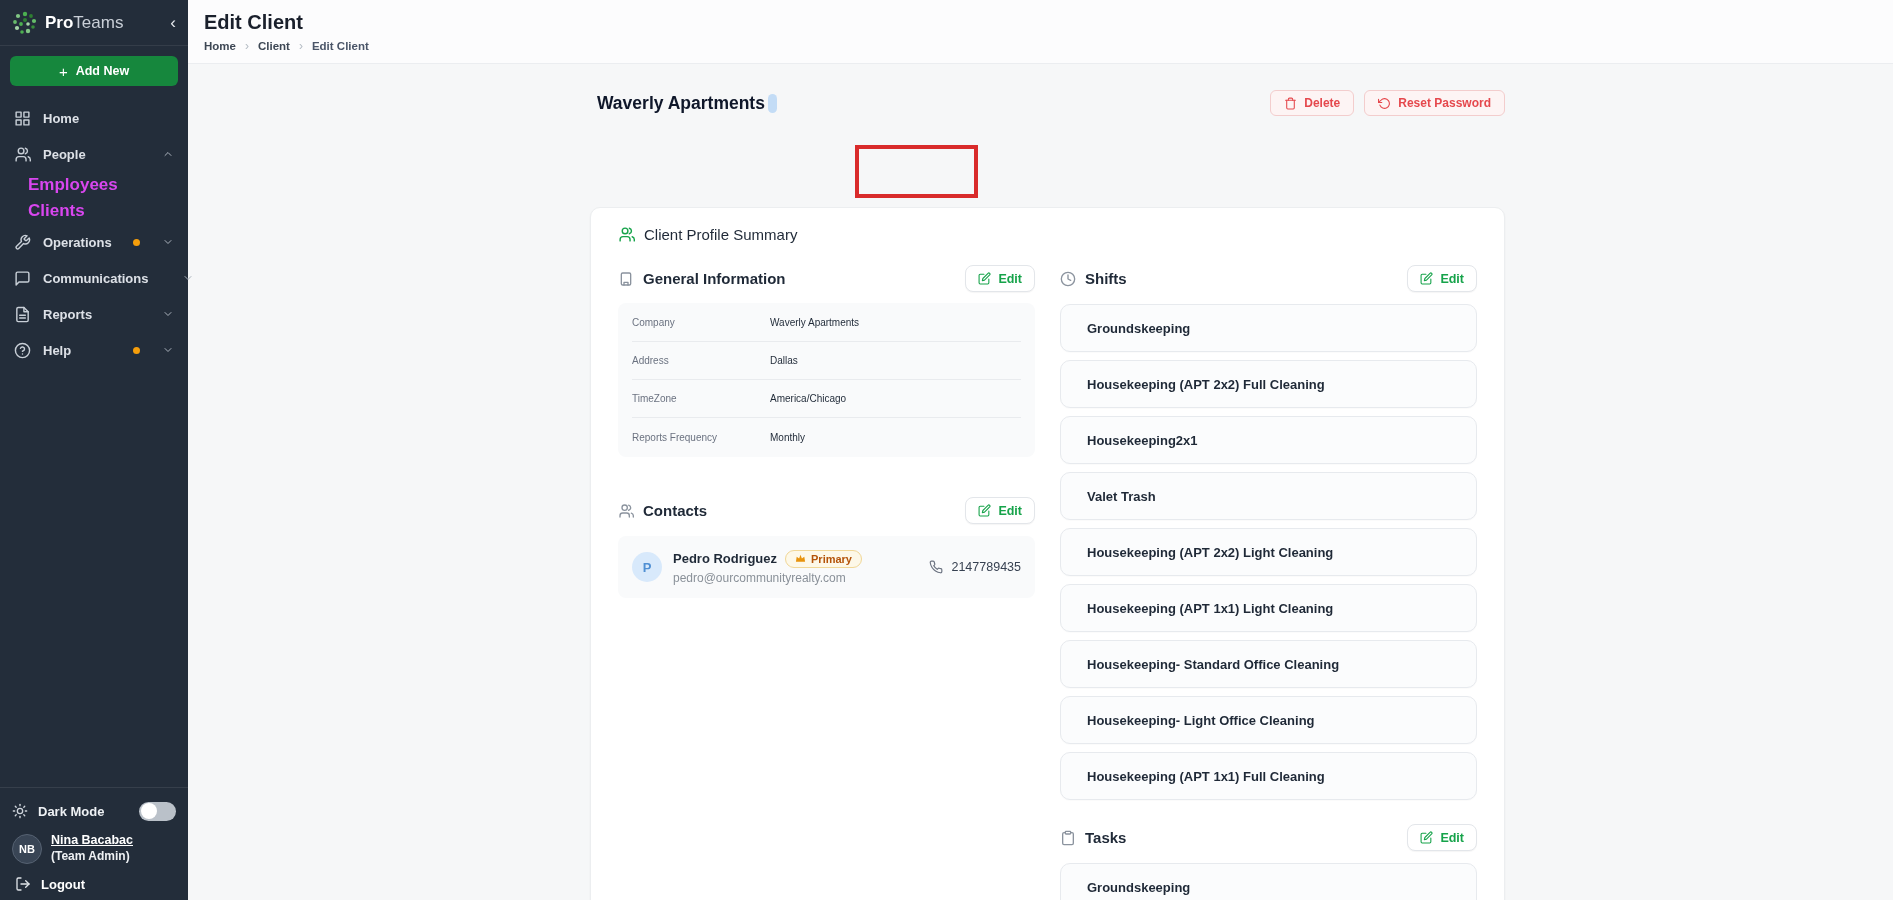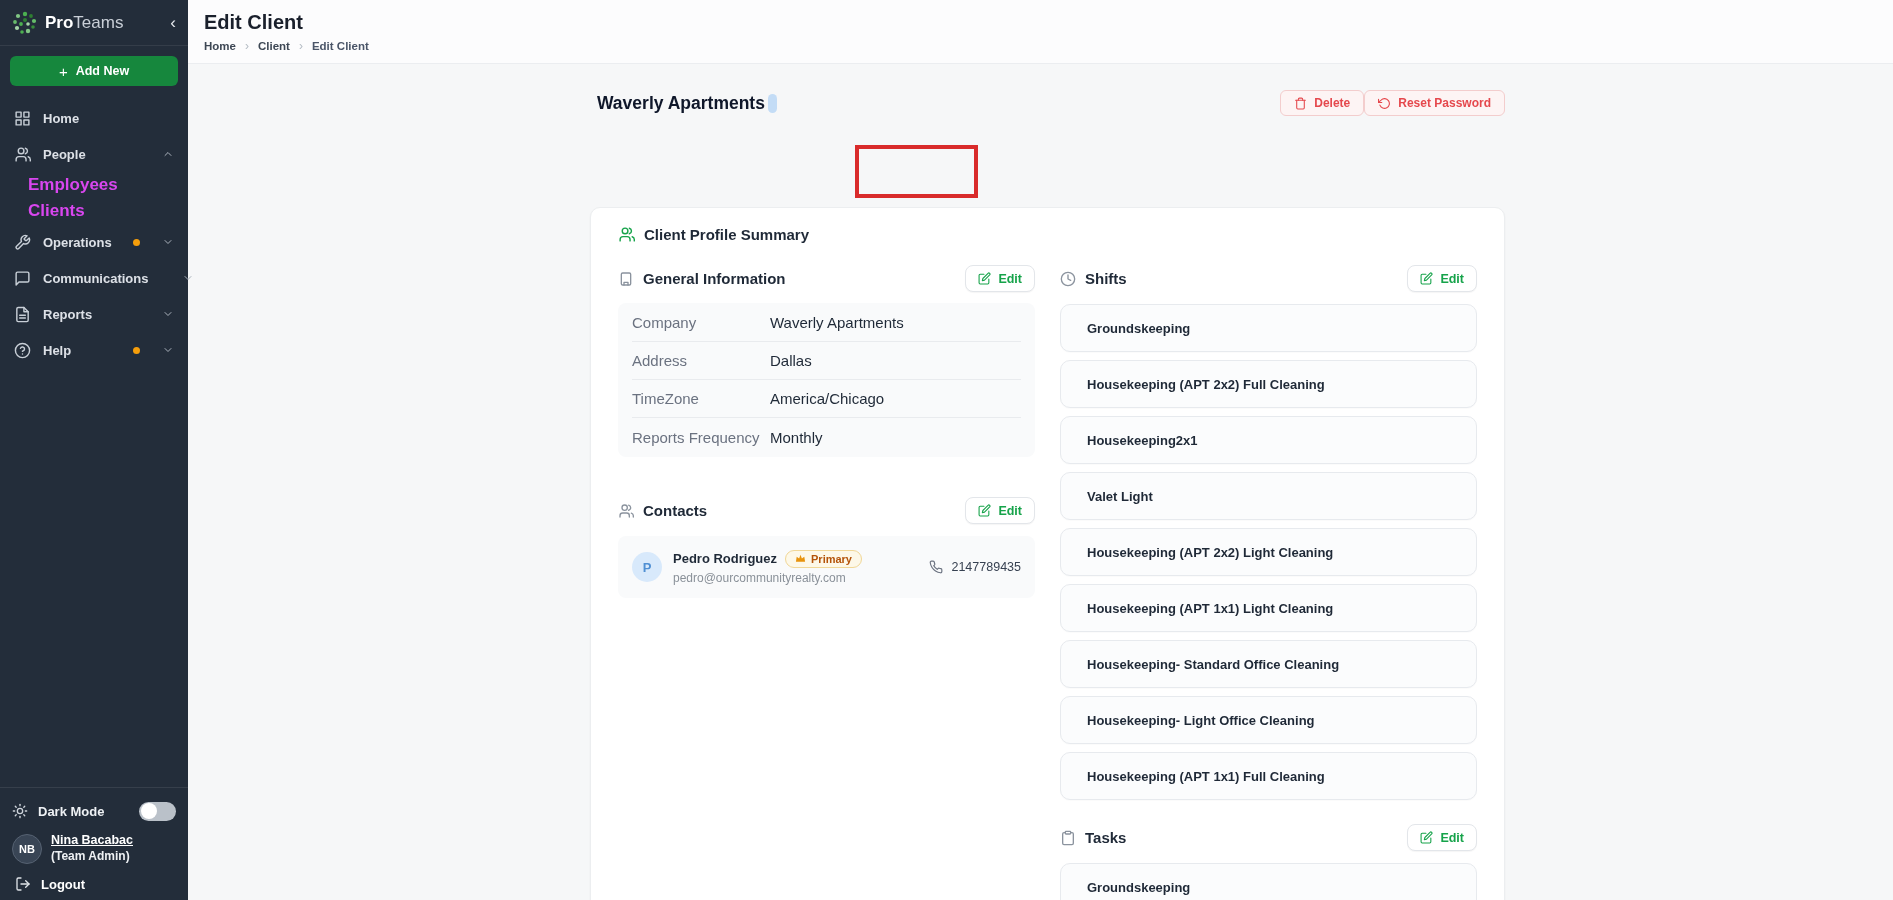--- a/index.html
+++ b/index.html
@@ -62,55 +62,55 @@
   .crumb { color:#3d4754; font-weight:600; cursor:pointer; }
   .crumb.current { color:#4a5568; }
   .crumb-sep { color:#b4bcc4; font-size:12px; }
 
   .content { position:absolute; top:64px; left:0; right:0; bottom:0; overflow:hidden; }
   .content-inner { position:relative; width:915px; margin-left:402px; height:100%; }
 
   .page-head { position:absolute; top:26px; left:7px; right:0; display:flex; align-items:center; }
   .client-name { font-size:17.5px; font-weight:700; color:#0f172a; }
   .cursor-pill { width:9px; height:19px; border-radius:5px; background:#c3dcf6; margin-left:3px; }
-  .head-actions { margin-left:auto; display:flex; }
+  .head-actions { margin-left:auto; display:flex; gap:10px; }
   .danger-btn { height:26px; padding:0 13px; background:#fdf4f4; border:1px solid #f3cdcd;
                 border-radius:6px; color:#e5484d; font-size:12px; font-weight:600; display:flex;
                 align-items:center; gap:7px; cursor:pointer; font-family:inherit; }
   .danger-btn .b-ic { width:13px; height:13px; }
 
   .tab-row { position:absolute; top:101px; left:0; right:0; height:29px;
              border-bottom:1px solid #e7e9ec; display:flex; gap:18px; padding-left:7px; }
   .tab { font-size:12px; color:#4a5568; cursor:pointer; white-space:nowrap; padding-top:5px;
          height:29px; }
   .tab.active { color:#374151; border-bottom:2px solid #2fae71; }
   .annotation-box { position:absolute; left:265px; top:81px; width:123px; height:53px;
                     border:4px solid #d92b2b; z-index:5; pointer-events:none; }
 
   .card { position:absolute; top:143px; left:0; width:915px; height:854px; background:#fff;
           border:1px solid #eceef0; border-radius:10px; box-shadow:0 1px 2px rgba(16,24,40,.05);
           padding:18px 27px; }
   .card-title-row { display:flex; align-items:center; gap:9px; }
   .card-title-row .sec-ic { width:17px; height:17px; color:#16a34a; }
-  .card-title { font-size:15px; font-weight:700; color:#1f2937; }
+  .card-title { font-size:15px; font-weight:400; color:#1f2937; }
   .columns { display:flex; gap:25px; margin-top:22px; }
   .col { flex:1; min-width:0; }
 
   .section-head { display:flex; align-items:center; gap:9px; height:27px; }
   .sec-ic { width:16px; height:16px; color:#8b939e; flex:none; }
   .section-title { font-size:15px; font-weight:700; color:#1f2937; }
   .edit-btn { margin-left:auto; height:27px; padding:0 12px; background:#fff;
               border:1px solid #e3e6ea; border-radius:8px; color:#16a34a; font-size:12.5px;
               font-weight:600; display:flex; align-items:center; gap:7px; cursor:pointer;
               box-shadow:0 1px 1px rgba(0,0,0,.04); font-family:inherit; }
   .edit-btn .b-ic { width:13px; height:13px; }
 
   .info-table { margin-top:11px; background:#f9fafb; border-radius:8px; padding:1px 14px; }
   .info-row { display:flex; align-items:center; height:38px; border-bottom:1px solid #e9ebee;
-              font-size:15px; }
+              font-size:10px; }
   .info-row:last-child { border-bottom:none; }
   .info-label { width:138px; color:#6b7280; flex:none; }
   .info-value { color:#1f2937; }
 
   .contacts-section { margin-top:40px; }
   .contact-card { margin-top:12px; background:#f9fafb; border-radius:8px; height:62px;
                   display:flex; align-items:center; padding:0 14px; }
   .c-avatar { width:30px; height:30px; border-radius:50%; background:#d8e9fb; color:#4f8fd3;
               font-size:13px; font-weight:600; display:flex; align-items:center;
               justify-content:center; flex:none; }
@@ -404,21 +404,21 @@
                     <path d="M11 4H4a2 2 0 0 0-2 2v14a2 2 0 0 0 2 2h14a2 2 0 0 0 2-2v-7"></path>
                     <path d="M18.5 2.5a2.121 2.121 0 0 1 3 3L12 15l-4 1 1-4 9.5-9.5z"></path>
                   </svg>
                 <span>Edit</span>
               </button>
             </div>
             <div class="pill-list">
               <div class="pill-item">Groundskeeping</div>
               <div class="pill-item">Housekeeping (APT 2x2) Full Cleaning</div>
               <div class="pill-item">Housekeeping2x1</div>
-              <div class="pill-item">Valet Light</div>
+              <div class="pill-item">Valet Trash</div>
               <div class="pill-item">Housekeeping (APT 2x2) Light Cleaning</div>
               <div class="pill-item">Housekeeping (APT 1x1) Light Cleaning</div>
               <div class="pill-item">Housekeeping- Standard Office Cleaning</div>
               <div class="pill-item">Housekeeping- Light Office Cleaning</div>
               <div class="pill-item">Housekeeping (APT 1x1) Full Cleaning</div>
             </div>
 
             <div class="tasks-section">
               <div class="section-head">
                 <svg class="icon sec-ic" viewBox="0 0 24 24">

